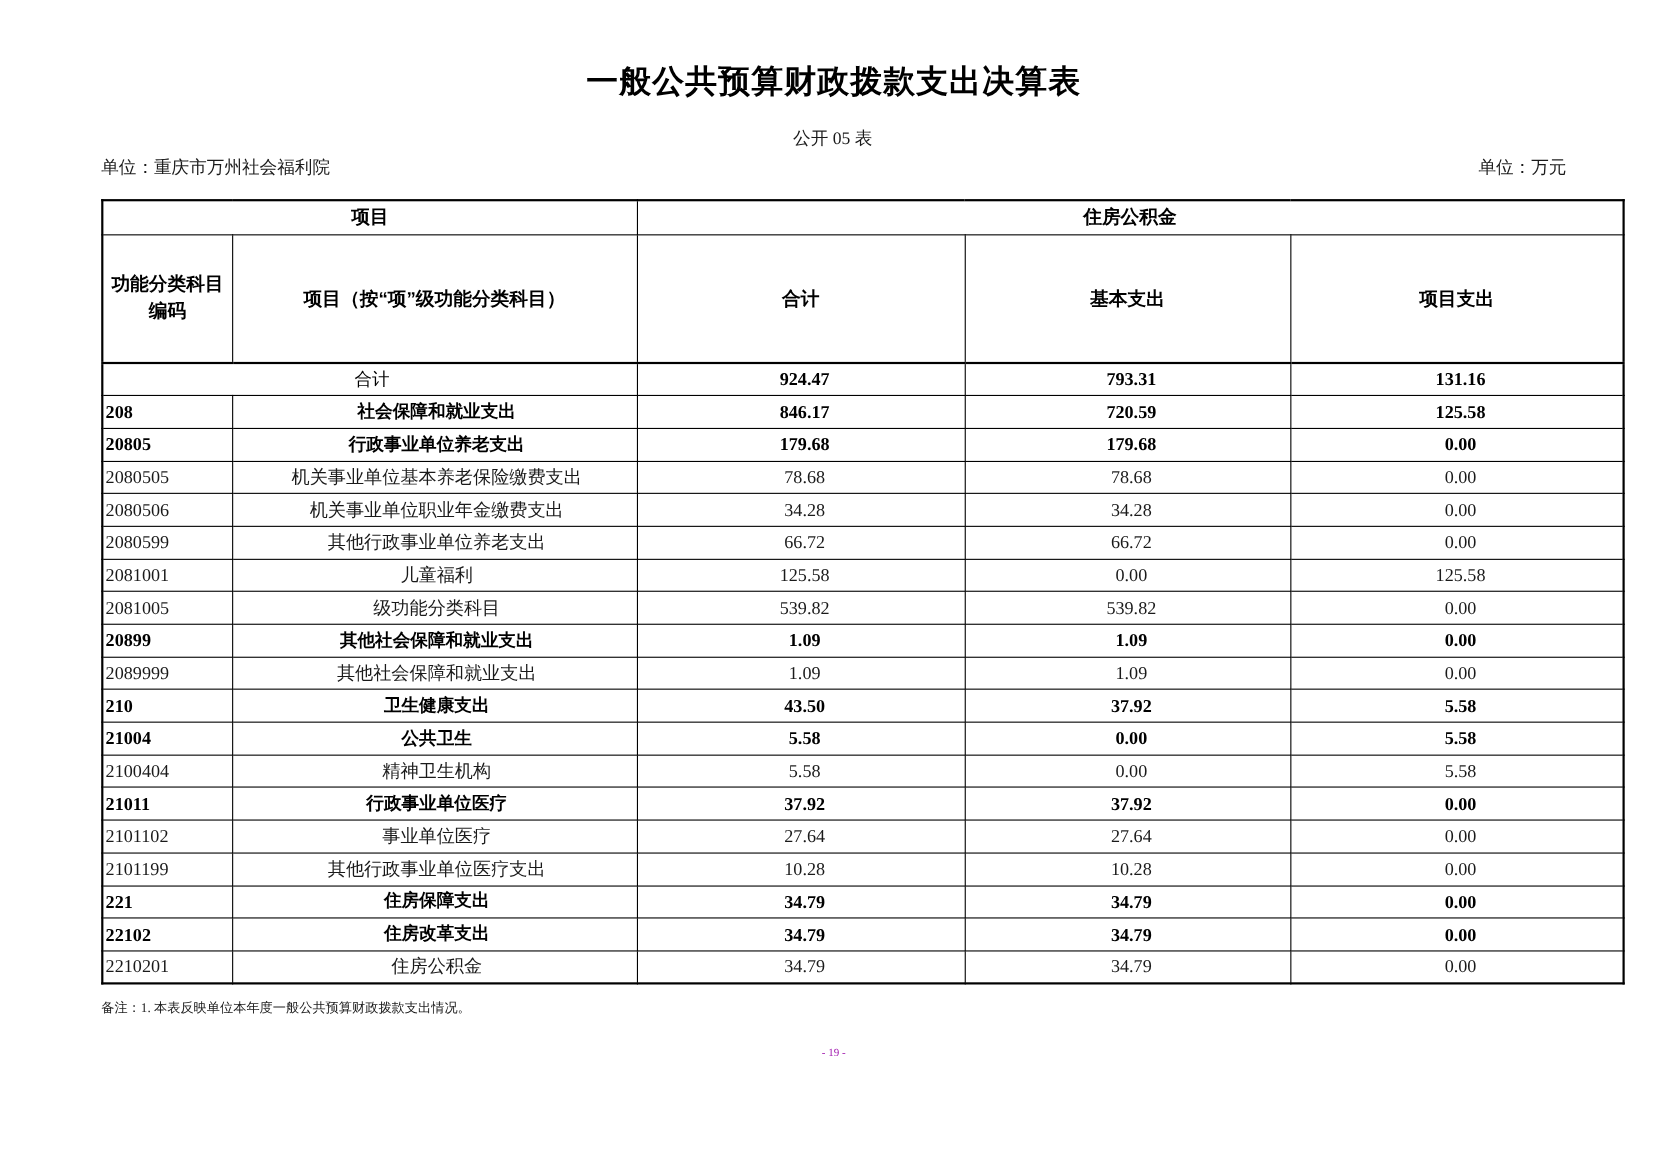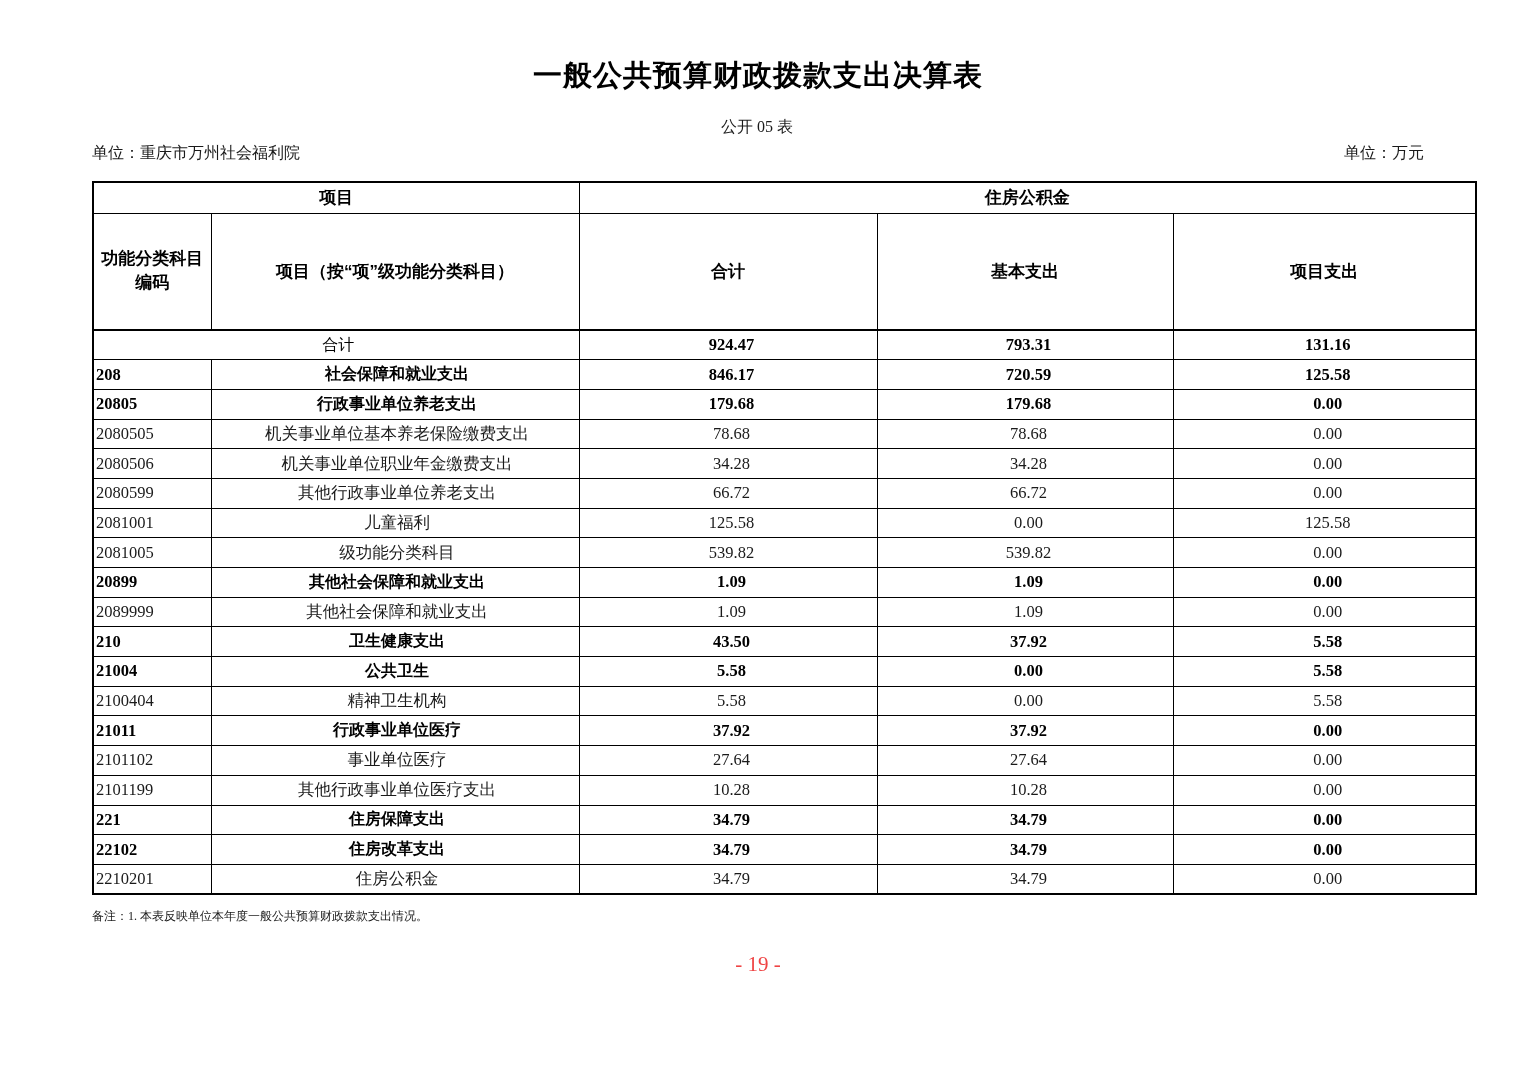--- a/index.html
+++ b/index.html
@@ -83,22 +83,22 @@
     font-size: 12px;
     line-height: 24px;
   }
   .note-line2 {
     margin-top: 8px;
     padding-left: 53px;
   }
   .page-number {
     margin-top: 24px;
     text-align: center;
-    font-size: 21px;
-    color: #ef4444;
+    font-size: 10px;
+    color: #a21caf;
   }
 </style>
 </head>
 <body>
 
 <div class="content">
 
   <div class="title">一般公共预算财政拨款支出决算表</div>
 
   <div class="form-label">公开 05 表</div>

